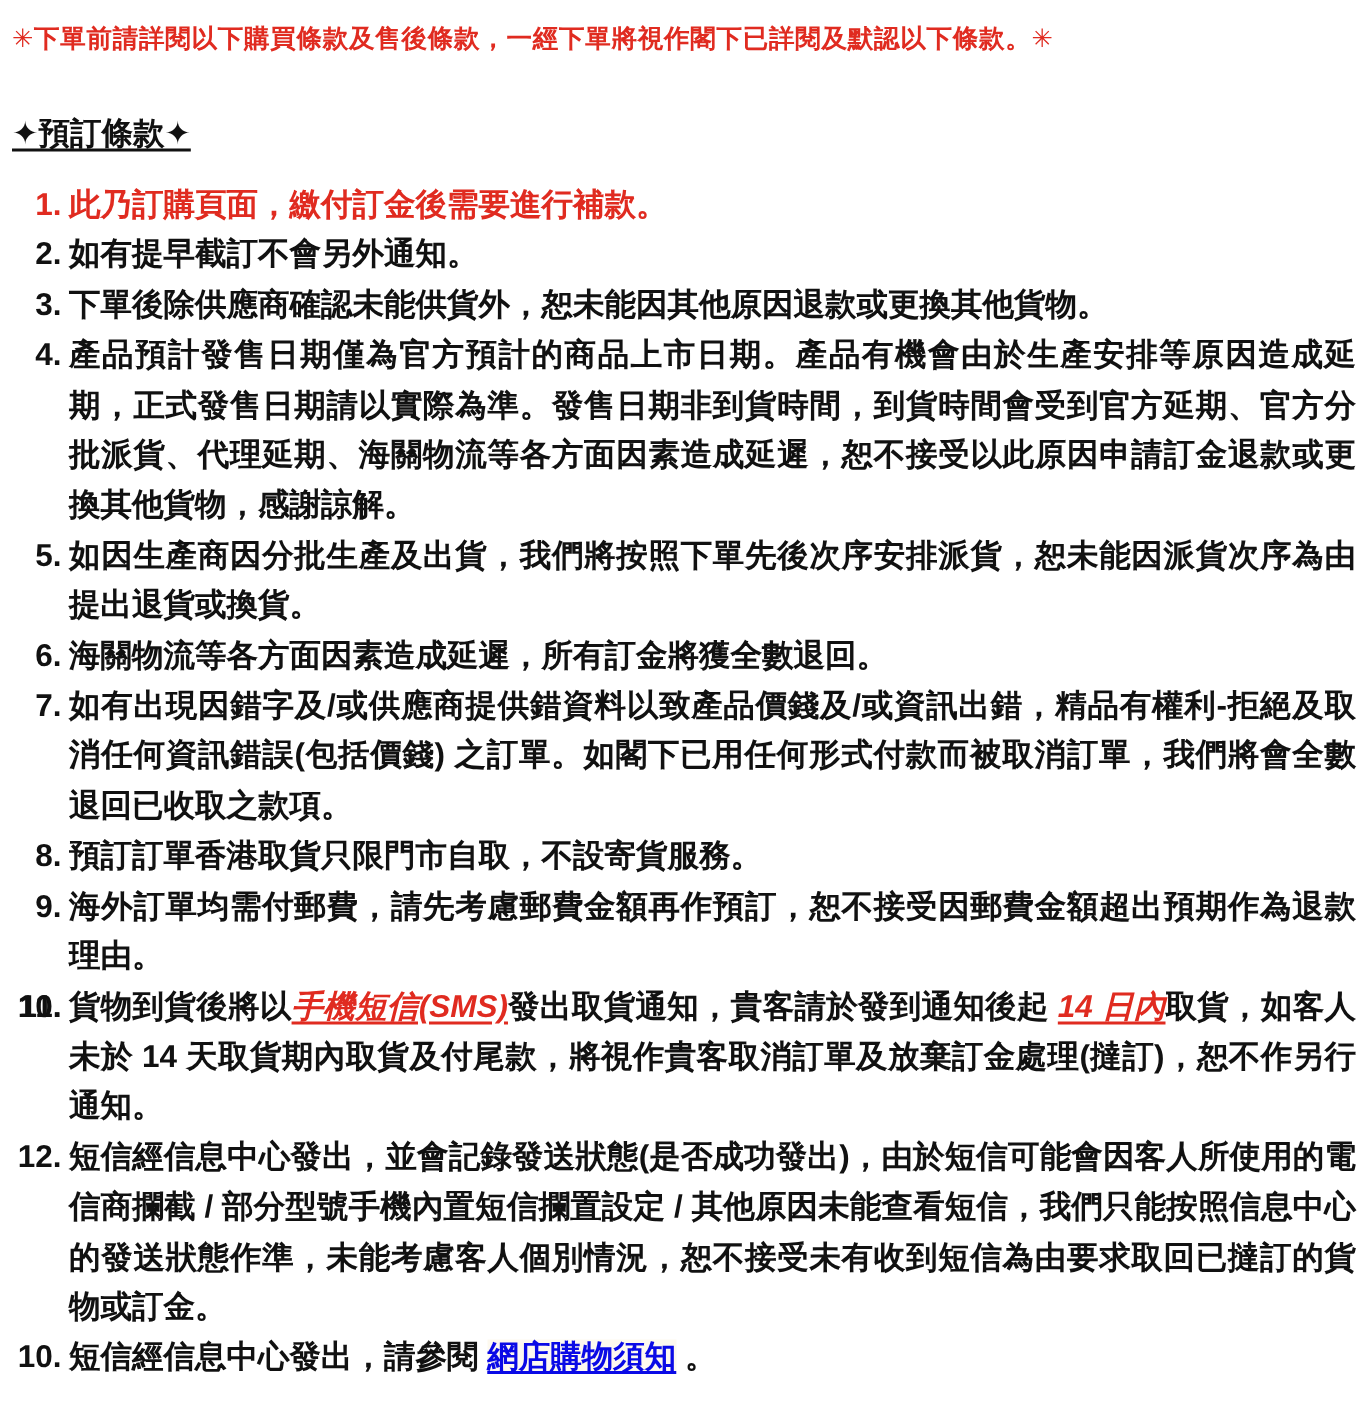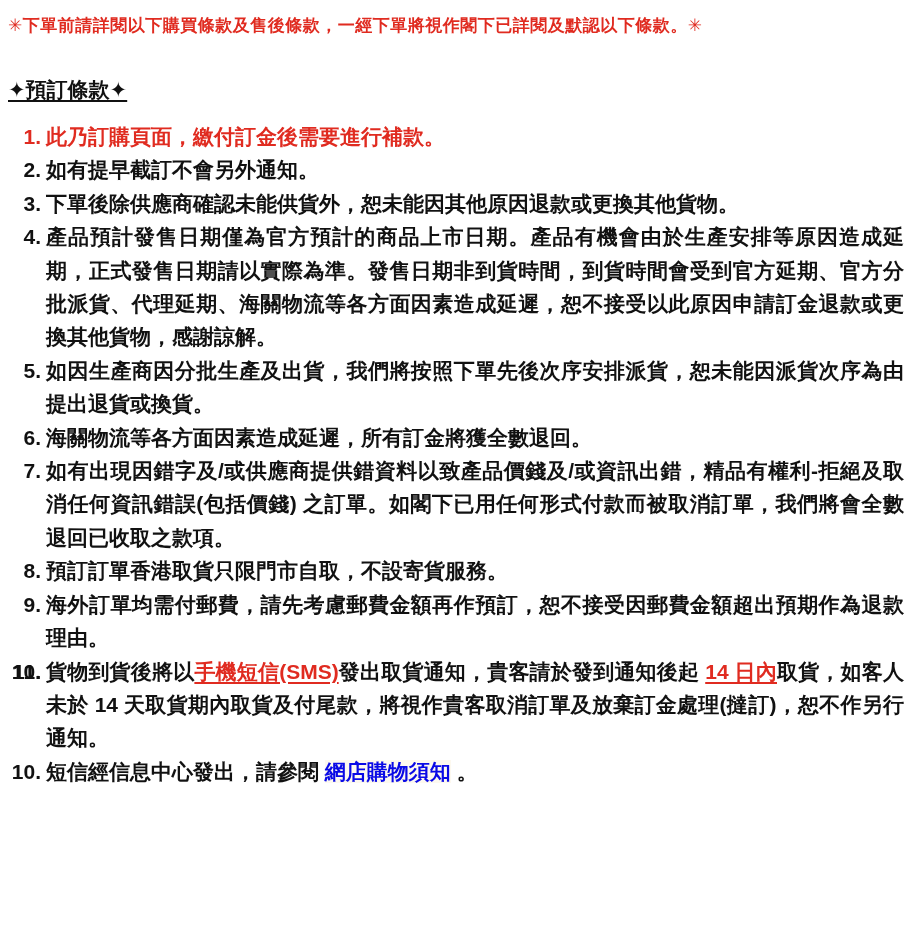--- a/index.html
+++ b/index.html
@@ -52,23 +52,25 @@
     width: 33px;
     text-align: right;
     white-space: nowrap;
   }
   li.red, li.red .num { color: #e02b20; }
   .red-underline {
     color: #e02b20;
     text-decoration: underline;
     text-decoration-thickness: 2px;
     text-underline-offset: 3px;
+    font-style: italic;
   }
   a.link {
     color: #0a0ae6;
+    text-decoration: underline;
     text-decoration-thickness: 2px;
     text-underline-offset: 3px;
     background: #fdf9ef;
     cursor: pointer;
   }
 </style>
 </head>
 <body>
 
 <div class="page">
@@ -84,16 +86,17 @@
       <li><span class="num">2.</span><span class="txt"><span>如有提早截訂不會另外通知。</span></span></li>
       <li><span class="num">3.</span><span class="txt"><span>下單後除供應商確認未能供貨外，恕未能因其他原因退款或更換其他貨物。</span></span></li>
       <li><span class="num">4.</span><span class="txt"><span>產品預計發售日期僅為官方預計的商品上市日期。產品有機會由於生產安排等原因造成延期，正式發售日期請以實際為準。發售日期非到貨時間，到貨時間會受到官方延期、官方分批派貨、代理延期、海關物流等各方面因素造成延遲，恕不接受以此原因申請訂金退款或更換其他貨物，感謝諒解。</span></span></li>
       <li><span class="num">5.</span><span class="txt"><span>如因生產商因分批生產及出貨，我們將按照下單先後次序安排派貨，恕未能因派貨次序為由提出退貨或換貨。</span></span></li>
       <li><span class="num">6.</span><span class="txt"><span>海關物流等各方面因素造成延遲，所有訂金將獲全數退回。</span></span></li>
       <li><span class="num">7.</span><span class="txt"><span>如有出現因錯字及/或供應商提供錯資料以致產品價錢及/或資訊出錯，精品有權利-拒絕及取消任何資訊錯誤(包括價錢) 之訂單。如閣下已用任何形式付款而被取消訂單，我們將會全數退回已收取之款項。</span></span></li>
       <li><span class="num">8.</span><span class="txt"><span>預訂訂單香港取貨只限門市自取，不設寄貨服務。</span></span></li>
       <li><span class="num">9.</span><span class="txt"><span>海外訂單均需付郵費，請先考慮郵費金額再作預訂，恕不接受因郵費金額超出預期作為退款理由。</span></span></li>
       <li><span class="num">10.</span></li>
       <li><span class="num">11.</span><span class="txt"><span>貨物到貨後將以</span><span class="red-underline">手機短信(SMS)</span><span>發出取貨通知，貴客請於發到通知後起 </span><span class="red-underline">14 日內</span><span>取貨，如客人未於 14 天取貨期內取貨及付尾款，將視作貴客取消訂單及放棄訂金處理(撻訂)，恕不作另行通知。</span></span></li>
+      <li><span class="num">12.</span><span class="txt"><span>短信經信息中心發出，並會記錄發送狀態(是否成功發出)，由於短信可能會因客人所使用的電信商攔截 / 部分型號手機內置短信攔置設定 / 其他原因未能查看短信，我們只能按照信息中心的發送狀態作準，未能考慮客人個別情況，恕不接受未有收到短信為由要求取回已撻訂的貨物或訂金。</span></span></li>
       <li><span class="num">10.</span><span class="txt"><span>短信經信息中心發出，請參閱 </span><a class="link">網店購物須知</a><span> 。</span></span></li>
     </ol>
 
 </div>
 
 </body></html>

